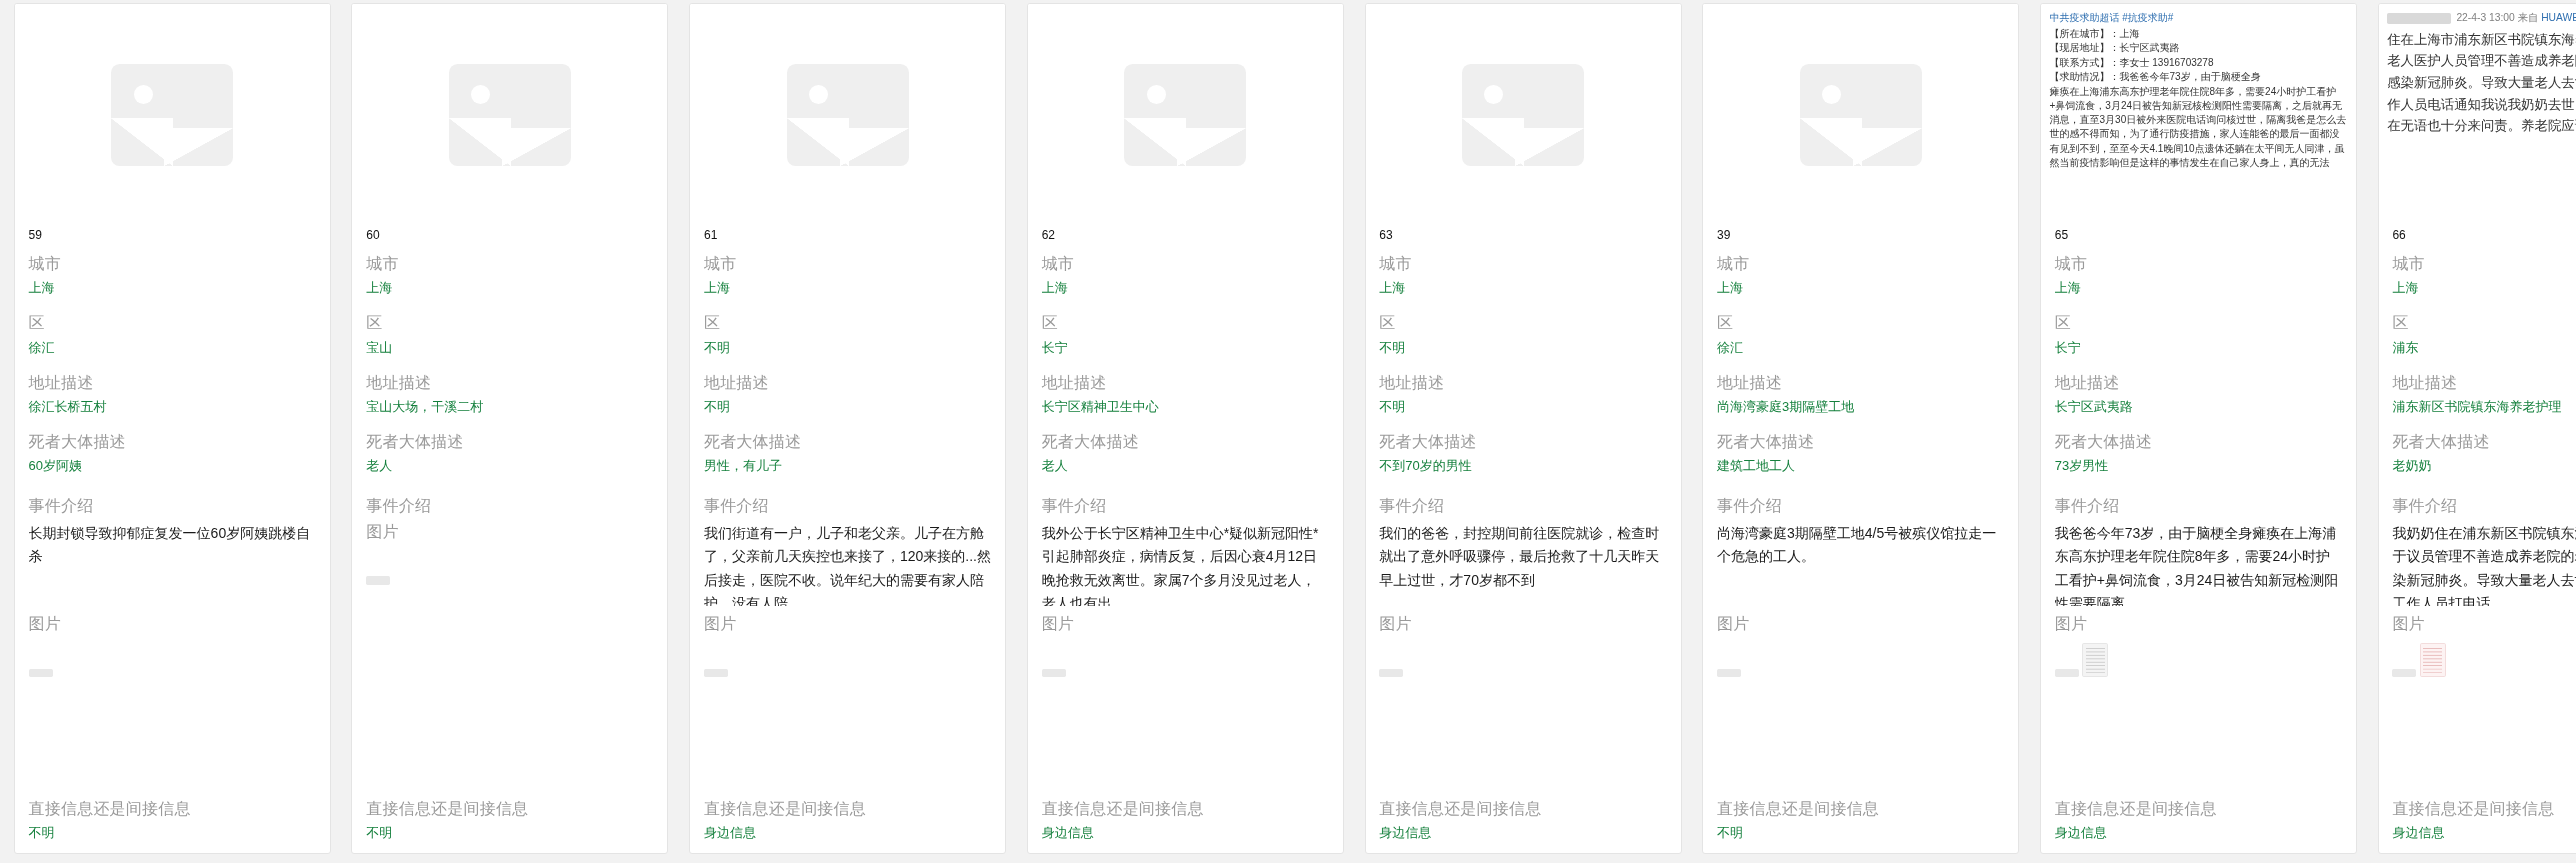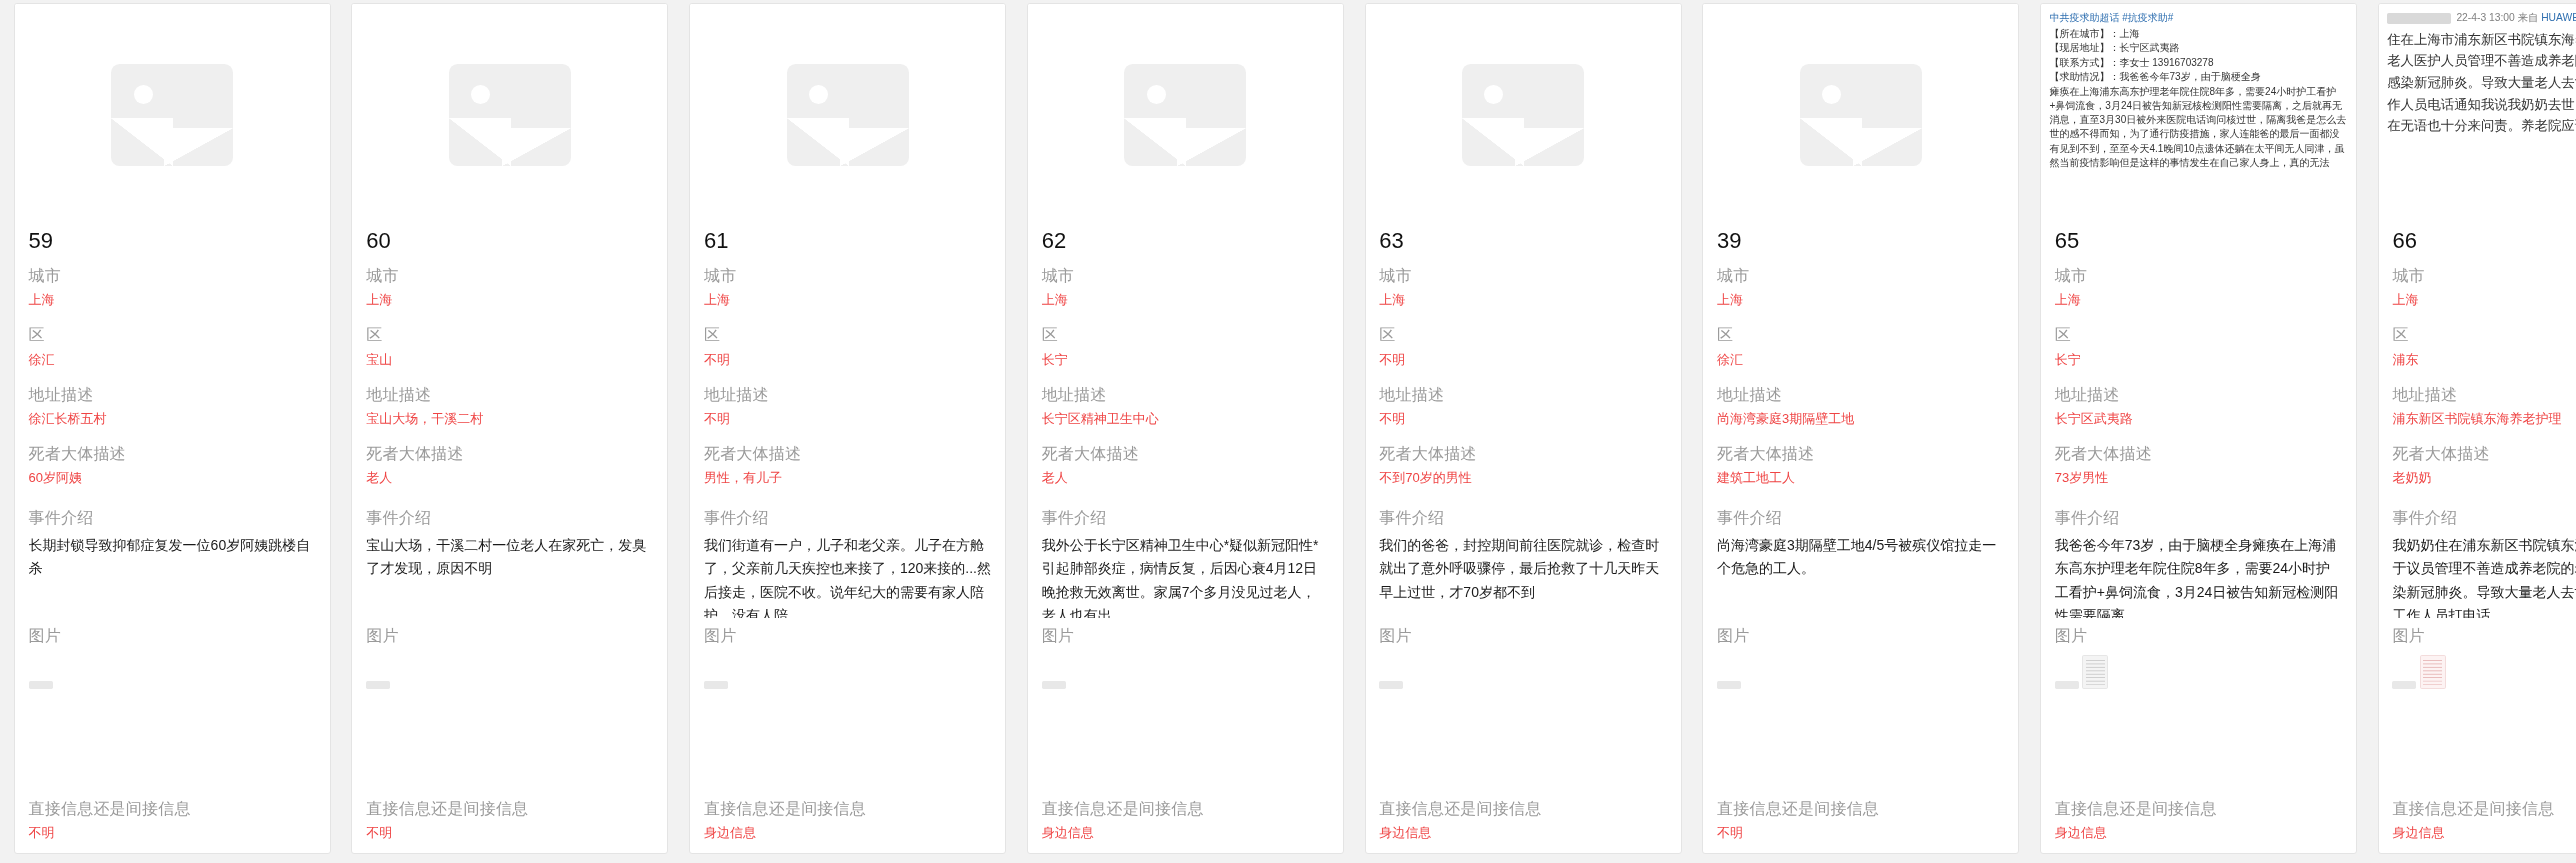--- a/index.html
+++ b/index.html
@@ -133,34 +133,34 @@
 
   
   .body {
     padding: 0 13.8px;
     flex: 1 1 auto;
     display: flex;
     flex-direction: column;
     overflow: hidden;
   }
   .idx {
-    font-size: 22px;
+    font-size: 12px;
     color: #111;
     font-weight: 400;
     margin: 1.7px 0 12px 0;
   }
   .flabel {
     font-size: 16px;
     color: #9a9a9a;
     margin-bottom: 4.3px;
     letter-spacing: 0.2px;
   }
   .fvalue {
     font-size: 13px;
-    color: #ef4444;
+    color: #15803d;
     margin-bottom: 16.4px;
     line-height: 1.35;
     word-break: break-all;
   }
   .desc-block { margin-top: 5.2px; }
   .desc-text {
     font-size: 14px;
     color: #1a1a1a;
     line-height: 1.68;
     height: 84px;
@@ -253,21 +253,20 @@
           <div class="flabel">城市</div>
           <div class="fvalue">上海</div>
           <div class="flabel">区</div>
           <div class="fvalue">宝山</div>
           <div class="flabel">地址描述</div>
           <div class="fvalue">宝山大场，干溪二村</div>
           <div class="flabel">死者大体描述</div>
           <div class="fvalue">老人</div>
           <div class="desc-block">
             <div class="flabel">事件介绍</div>
-            <div class="desc-text">宝山大场，干溪二村一位老人在家死亡，发臭了才发现，原因不明</div>
           </div>
           <div class="flabel">图片</div>
           <div class="thumb-row">
             <div class="thumb"></div>
           </div>
           <div class="last-row">
             <div class="flabel">直接信息还是间接信息</div>
             <div class="fvalue">不明</div>
           </div>
         </div>

